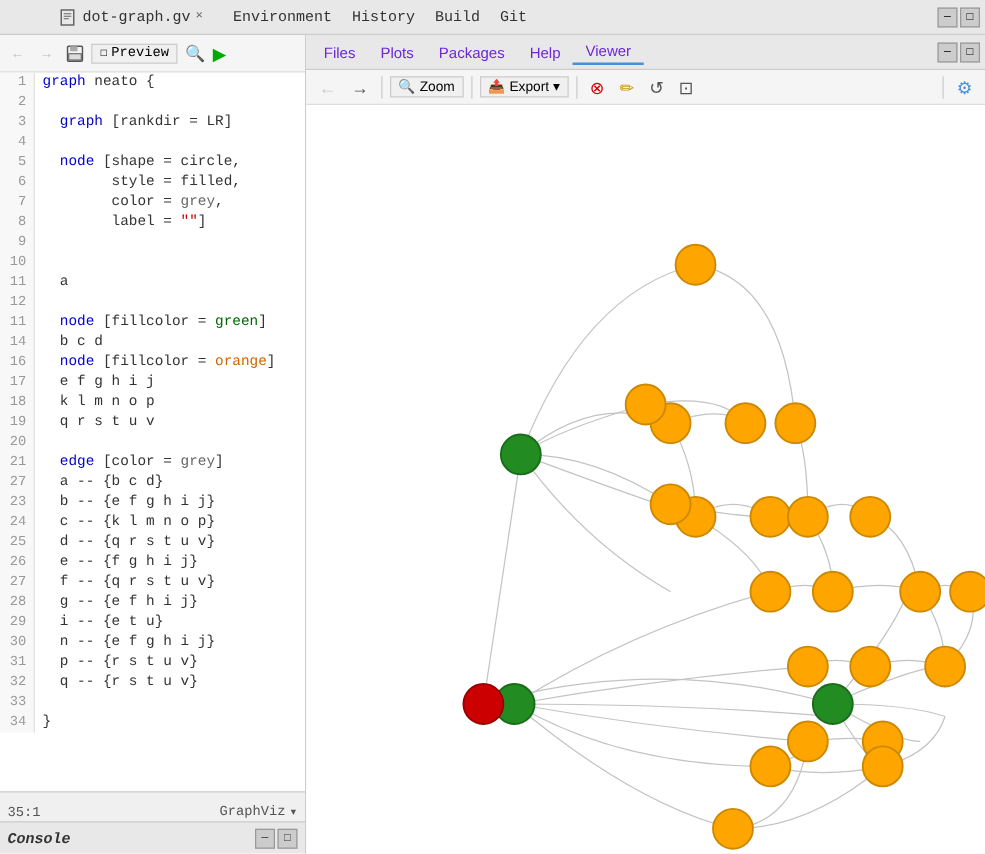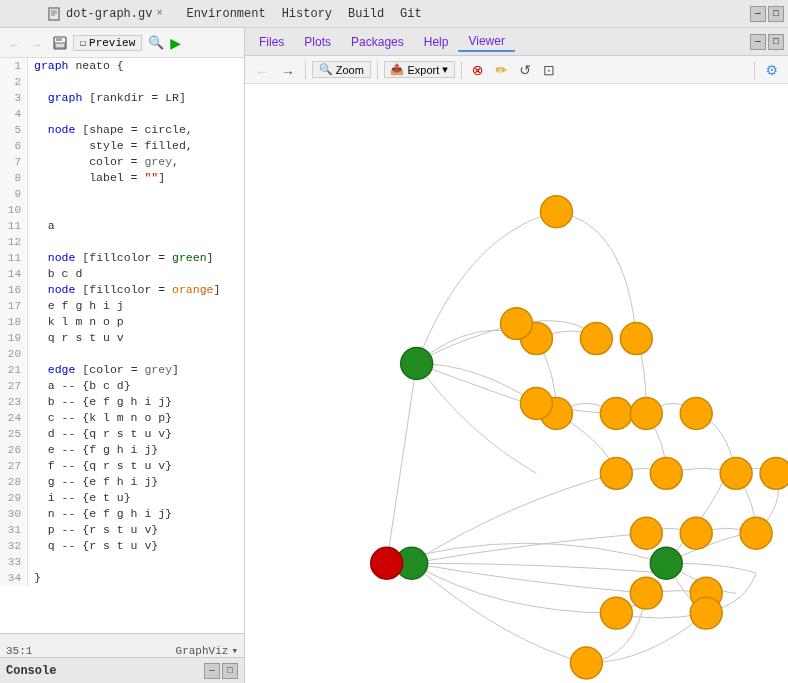--- a/index.html
+++ b/index.html
@@ -160,20 +160,21 @@
     .console-bar {
       height: 26px;
       background: #e8e8e8;
       border-top: 1px solid #ccc;
       display: flex;
       align-items: center;
       padding: 0 6px;
       font-size: 12px;
       font-weight: bold;
       color: #333;
+      font-style: italic;
     }
     .console-controls {
       margin-left: auto;
       display: flex; gap: 2px;
     }
 
     
     .right-panel {
       flex: 1;
       display: flex;

